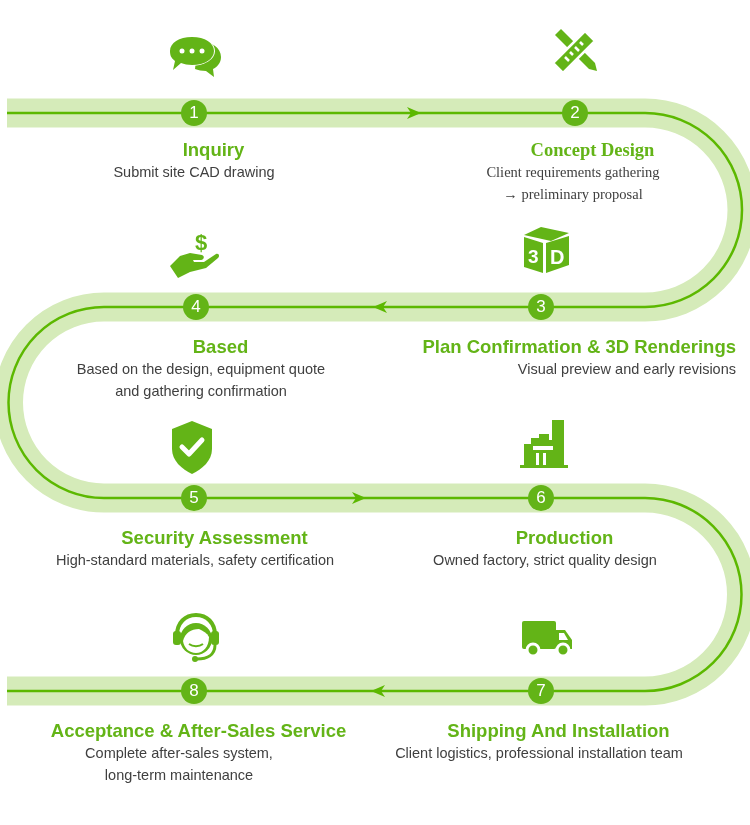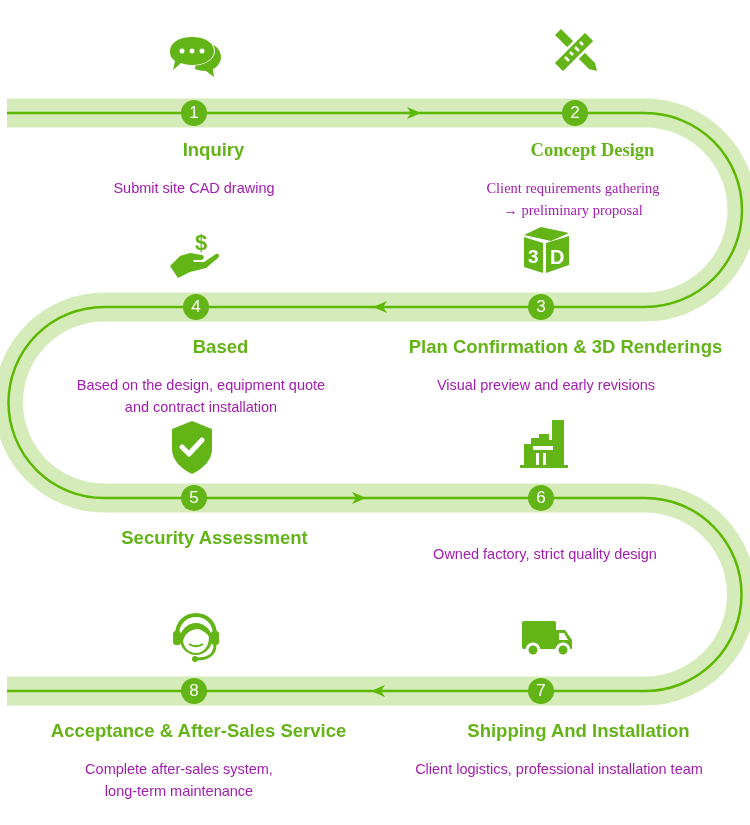--- a/index.html
+++ b/index.html
@@ -1,21 +1,21 @@
 <!DOCTYPE html>
 <html><head>
 <meta charset="utf-8">
 <style>
   html, body { margin: 0; padding: 0; background: #ffffff; }
   body { width: 750px; height: 825px; position: relative; overflow: hidden;
          font-family: "Liberation Sans", "DejaVu Sans", sans-serif; }
   #track { position: absolute; left: 0; top: 0; }
   .step { position: absolute; text-align: center; }
   .step-title { color: #63b417; font-weight: bold; font-size: 18.5px; line-height: 22px; white-space: nowrap; margin-left: 39px; }
-  .step-desc { color: #a21caf; font-size: 14.5px; line-height: 22px; margin-top: 16px; white-space: pre-line; }
+  .step-desc { color: #404040; font-size: 14.5px; line-height: 22px; margin-top: 0; white-space: pre-line; }
   .icon { position: absolute; }
   .num-circle { position: absolute; width: 26px; height: 26px; border-radius: 50%;
     background: #63b417; color: #ffffff; font-size: 17px; line-height: 26px; text-align: center; }
 </style>
 </head>
 <body>
 
 <svg id="track" width="750" height="825">
   <path d="M 7 113 L 645 113 A 97 97 0 0 1 645 307 L 104 307 A 95.5 95.5 0 0 0 104 498 L 645 498 A 96.5 96.5 0 0 1 645 691 L 7 691" fill="none" stroke="#d5ebb9" stroke-width="29"></path>
   <path d="M 7 113 L 645 113 A 97 97 0 0 1 645 307 L 104 307 A 95.5 95.5 0 0 0 104 498 L 645 498 A 96.5 96.5 0 0 1 645 691 L 7 691" fill="none" stroke="#5cb800" stroke-width="2.5"></path>
@@ -95,36 +95,38 @@
 
 <div class="step" style="left:44px;top:139px;width:300px;">
   <div class="step-title">Inquiry</div>
   <div class="step-desc">Submit site CAD drawing</div>
 </div>
 <div class="step" style="left:418px;top:139px;width:310px;font-family:Liberation Serif, serif;">
   <div class="step-title">Concept Design</div>
   <div class="step-desc">Client requirements gathering
 → preliminary proposal</div>
 </div>
-<div class="step" style="left:356px;top:336px;width:380px;">
+<div class="step" style="left:356px;top:336px;width:380px;text-align:right;">
   <div class="step-title">Plan Confirmation &amp; 3D Renderings</div>
   <div class="step-desc">Visual preview and early revisions</div>
 </div>
 <div class="step" style="left:46px;top:336px;width:310px;">
   <div class="step-title">Based</div>
   <div class="step-desc">Based on the design, equipment quote
-and contract installation</div>
+and gathering confirmation</div>
 </div>
 <div class="step" style="left:30px;top:527px;width:330px;text-align:center;">
   <div class="step-title">Security Assessment</div>
+  <div class="step-desc">High-standard materials, safety certification</div>
 </div>
 <div class="step" style="left:400px;top:527px;width:290px;">
+  <div class="step-title">Production</div>
   <div class="step-desc">Owned factory, strict quality design</div>
 </div>
-<div class="step" style="left:384px;top:720px;width:350px;">
+<div class="step" style="left:364px;top:720px;width:350px;">
   <div class="step-title">Shipping And Installation</div>
   <div class="step-desc">Client logistics, professional installation team</div>
 </div>
 <div class="step" style="left:4px;top:720px;width:350px;">
   <div class="step-title">Acceptance &amp; After-Sales Service</div>
   <div class="step-desc">Complete after-sales system,
 long-term maintenance</div>
 </div>
 
 </body></html>

